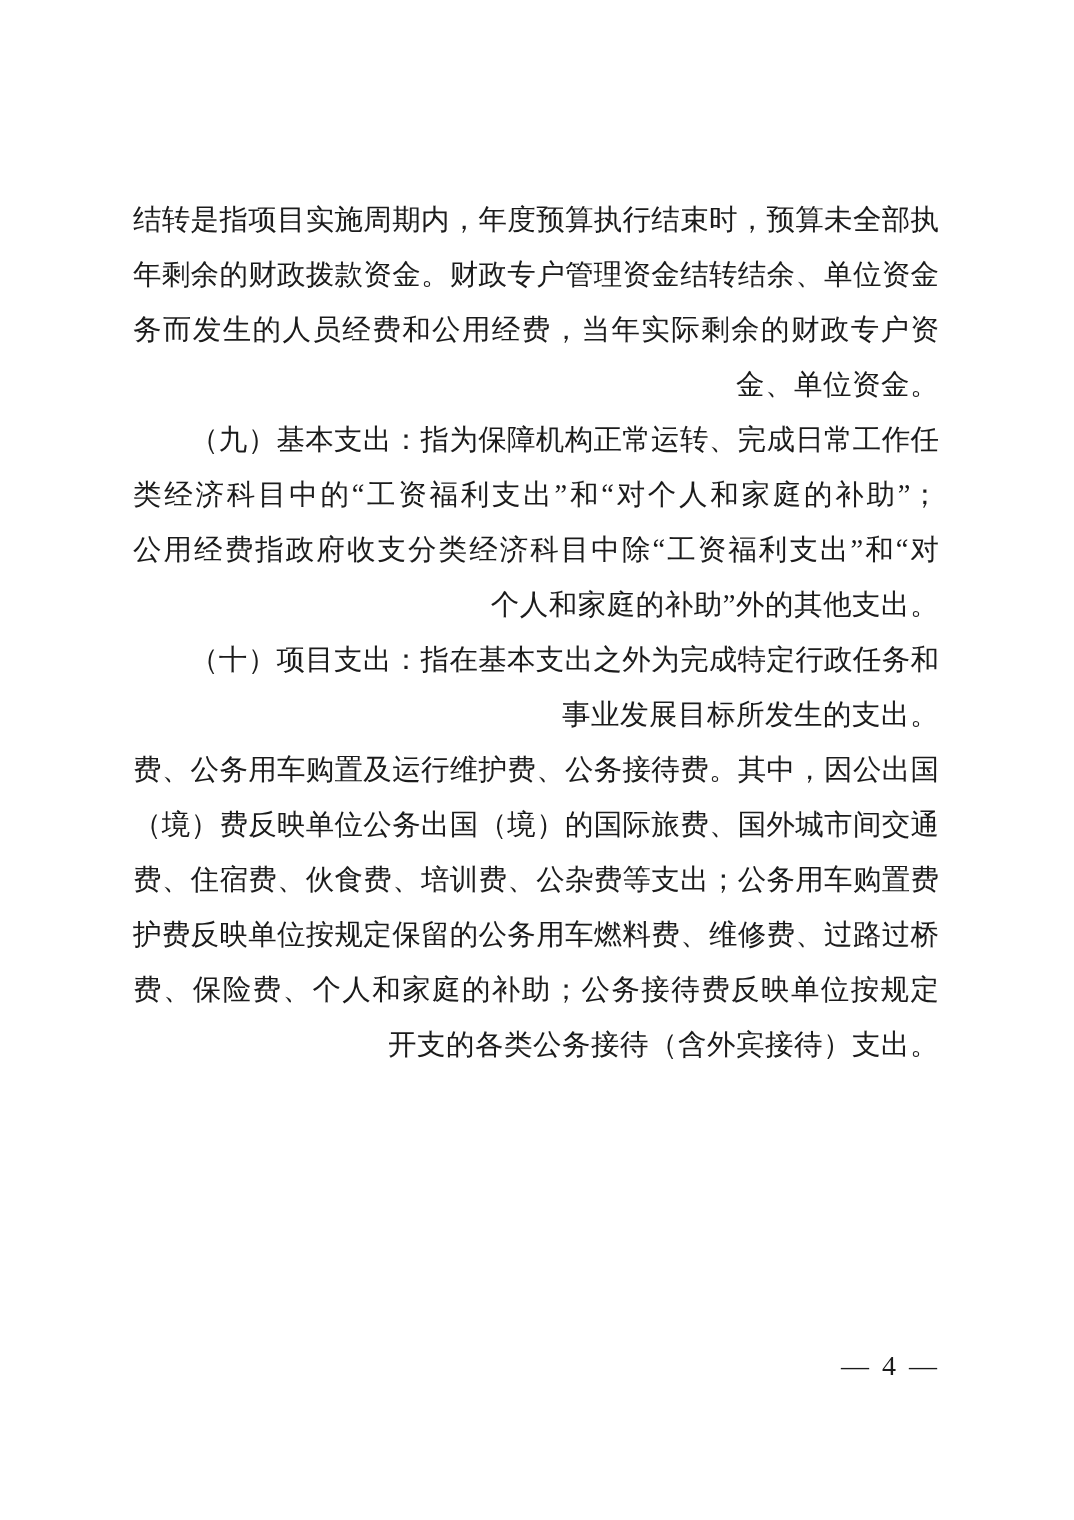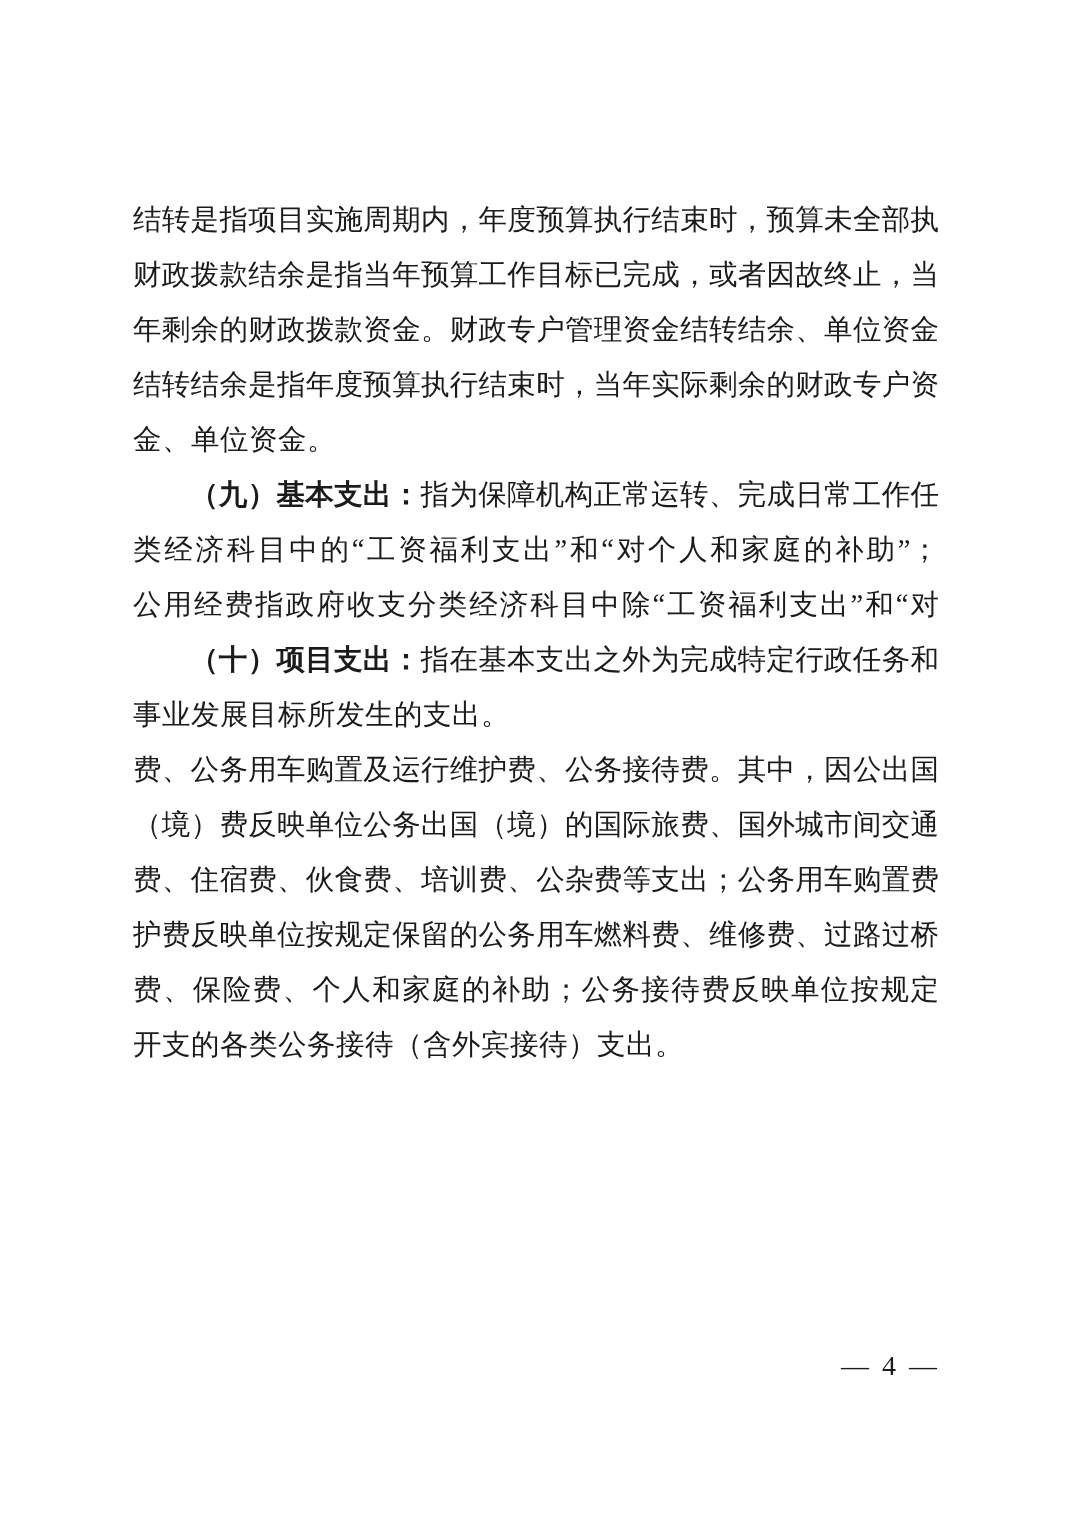--- a/index.html
+++ b/index.html
@@ -25,59 +25,59 @@
     position: absolute;
     left: 133px;
     top: 192px;
     width: 806px;
   }
   .line {
     font-size: 28.5px;
     height: 55px;
     line-height: 55px;
     color: #1b1b1b;
-    text-align: left;
+    text-align: right;
     letter-spacing: 0.5px;
   }
   .line.just {
     text-align: justify;
     text-align-last: justify;
     letter-spacing: 0;
   }
   .line.ind {
     padding-left: 57px;
   }
   .bold {
-    font-weight: bold;
+    font-weight: normal;
   }
   .footer {
     position: absolute;
     left: 0;
     top: 1346px;
     width: 940px;
     text-align: right;
     font-size: 28px;
     line-height: 40px;
     color: #1b1b1b;
     letter-spacing: 3px;
   }
 </style>
 </head>
 <body>
 
 <div class="page">
   <div class="content" id="content">
       <div class="line just">结转是指项目实施周期内，年度预算执行结束时，预算未全部执</div>
-      <div class="line just">财政拨款结余是指当年预算工作目标已完成，或者因故终止，当</div>
       <div class="line just">年剩余的财政拨款资金。财政专户管理资金结转结余、单位资金</div>
-      <div class="line just">结转结余是指年度预算执行结束时，当年实际剩余的财政专户资</div>
+      <div class="line just">务而发生的人员经费和公用经费，当年实际剩余的财政专户资</div>
       <div class="line">金、单位资金。</div>
       <div class="line just ind"><span class="bold">（九）基本支出：</span>指为保障机构正常运转、完成日常工作任</div>
       <div class="line just">类经济科目中的“工资福利支出”和“对个人和家庭的补助”；</div>
       <div class="line just">公用经费指政府收支分类经济科目中除“工资福利支出”和“对</div>
+      <div class="line">个人和家庭的补助”外的其他支出。</div>
       <div class="line just ind"><span class="bold">（十）项目支出：</span>指在基本支出之外为完成特定行政任务和</div>
       <div class="line">事业发展目标所发生的支出。</div>
       <div class="line just">费、公务用车购置及运行维护费、公务接待费。其中，因公出国</div>
       <div class="line just">（境）费反映单位公务出国（境）的国际旅费、国外城市间交通</div>
       <div class="line just">费、住宿费、伙食费、培训费、公杂费等支出；公务用车购置费</div>
       <div class="line just">护费反映单位按规定保留的公务用车燃料费、维修费、过路过桥</div>
       <div class="line just">费、保险费、个人和家庭的补助；公务接待费反映单位按规定</div>
       <div class="line">开支的各类公务接待（含外宾接待）支出。</div>
     </div>
   <div class="footer">

